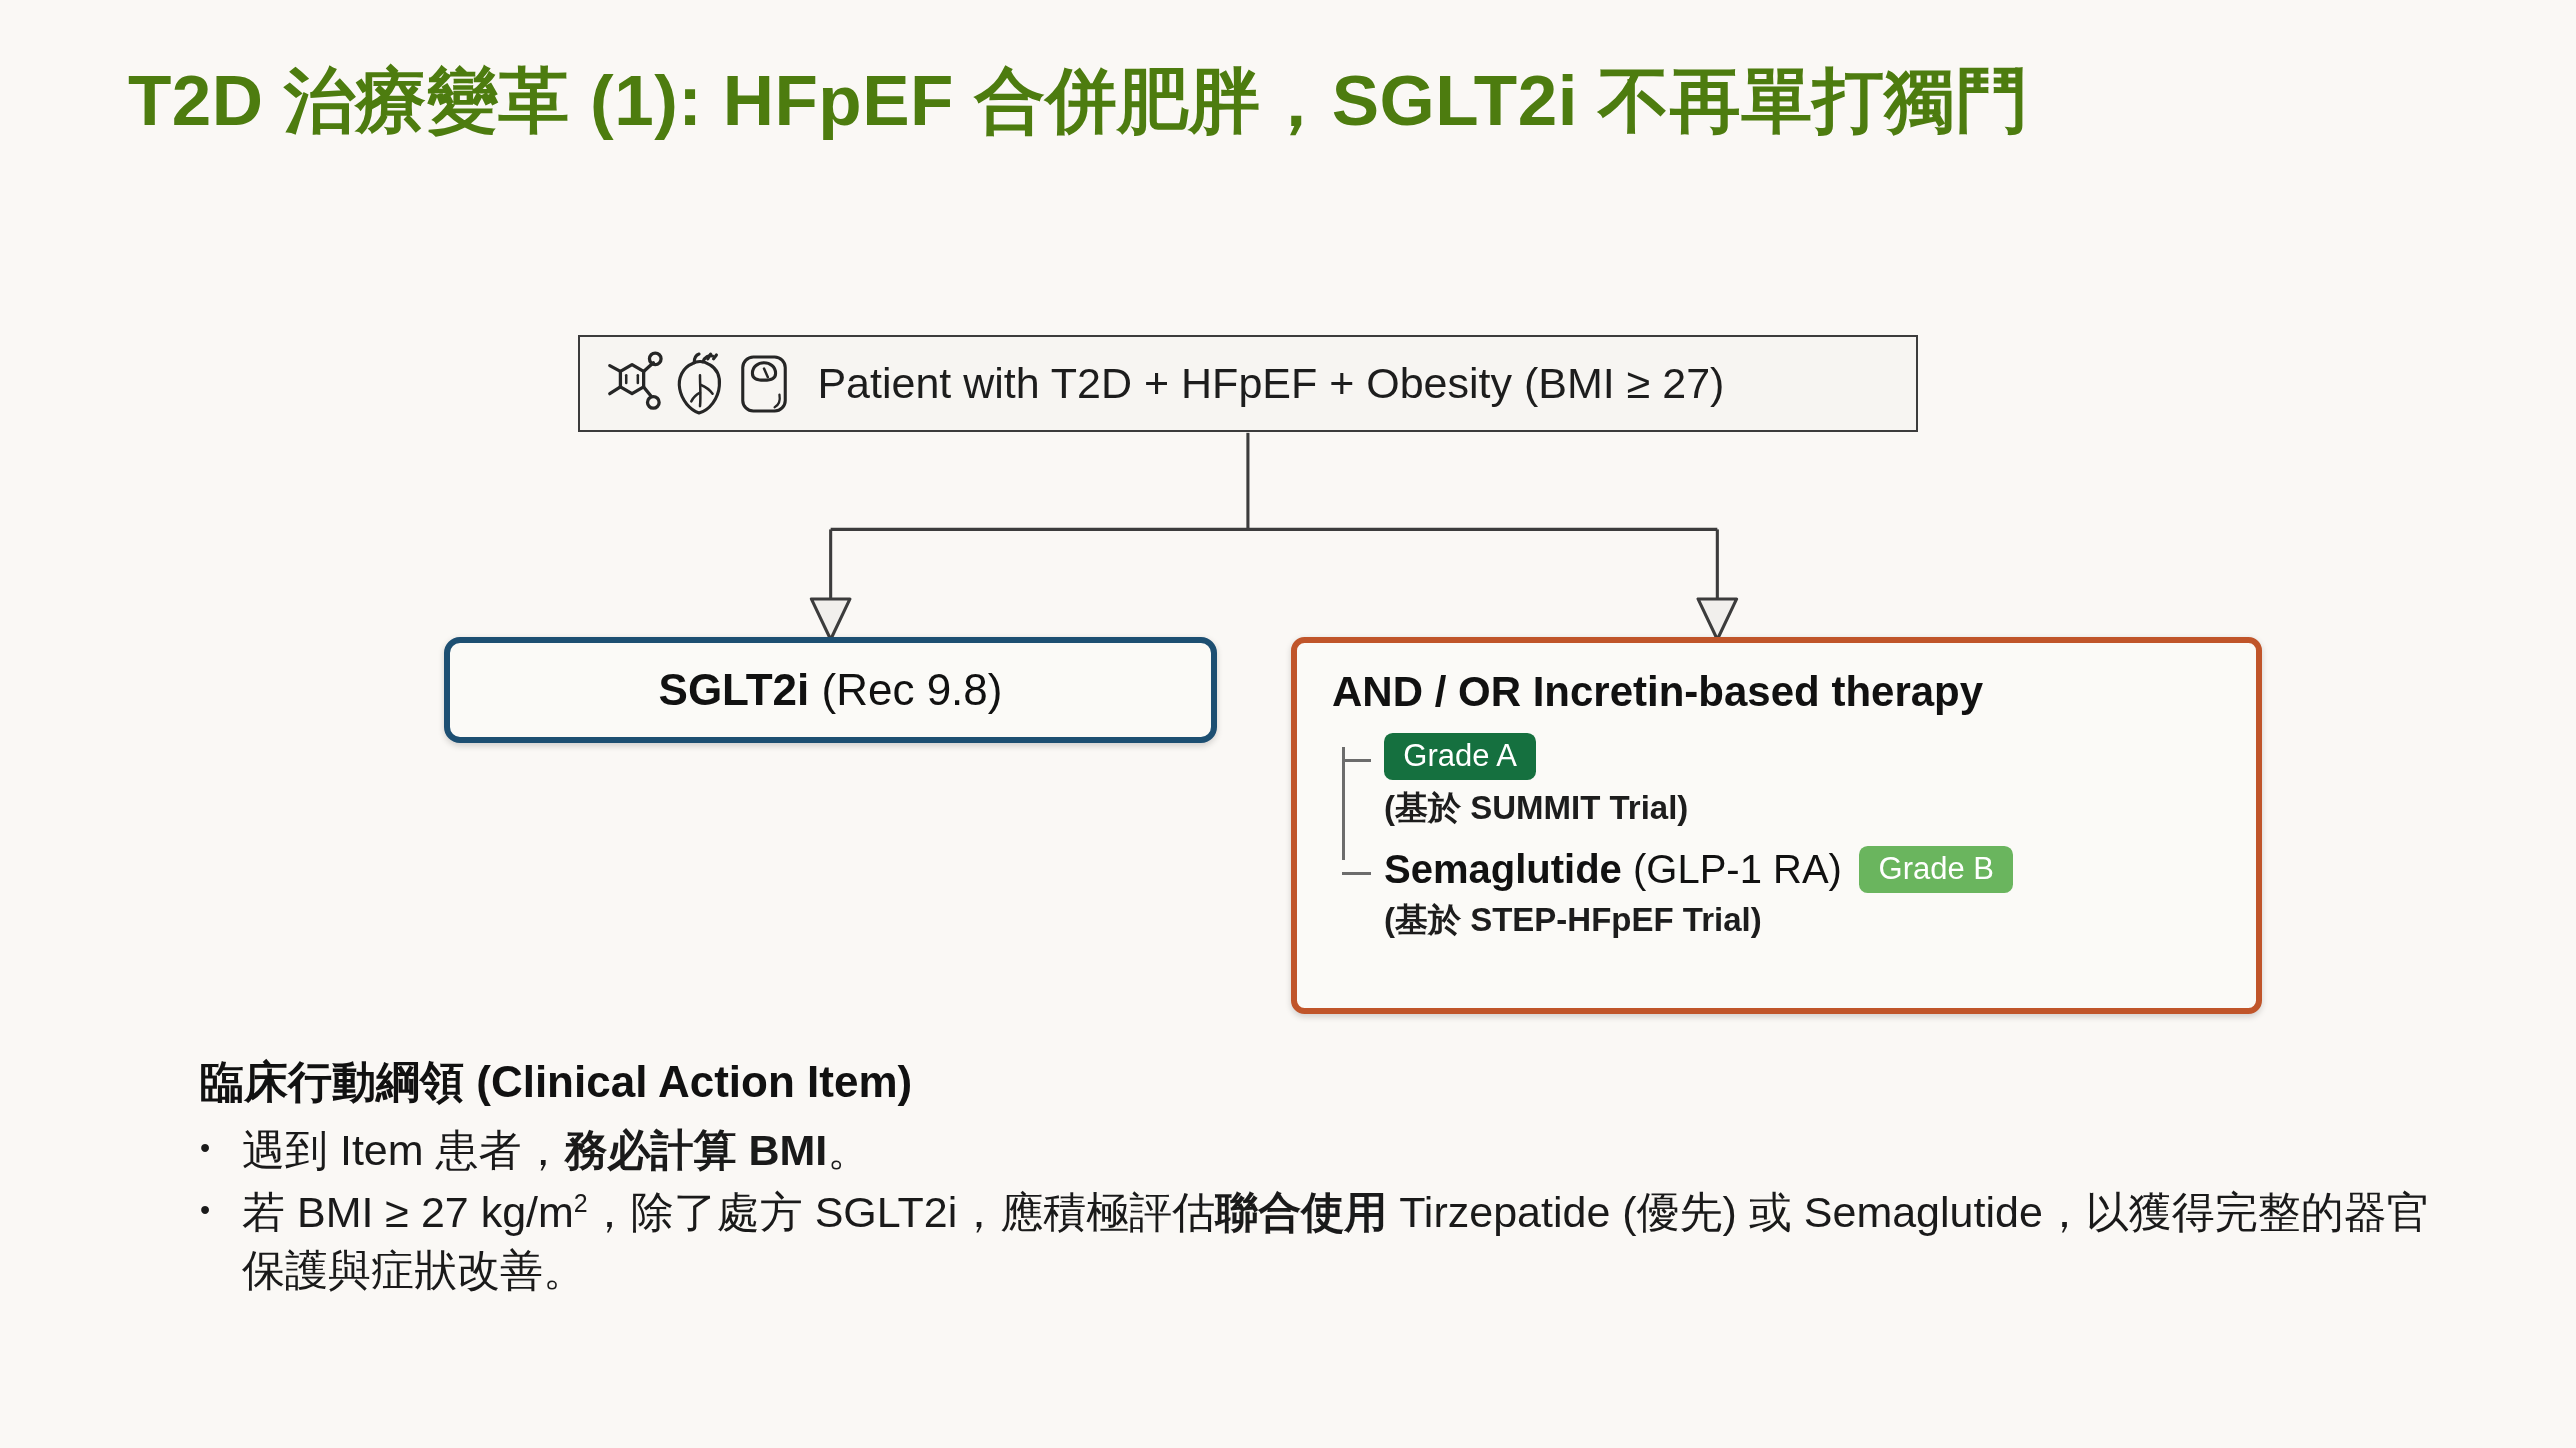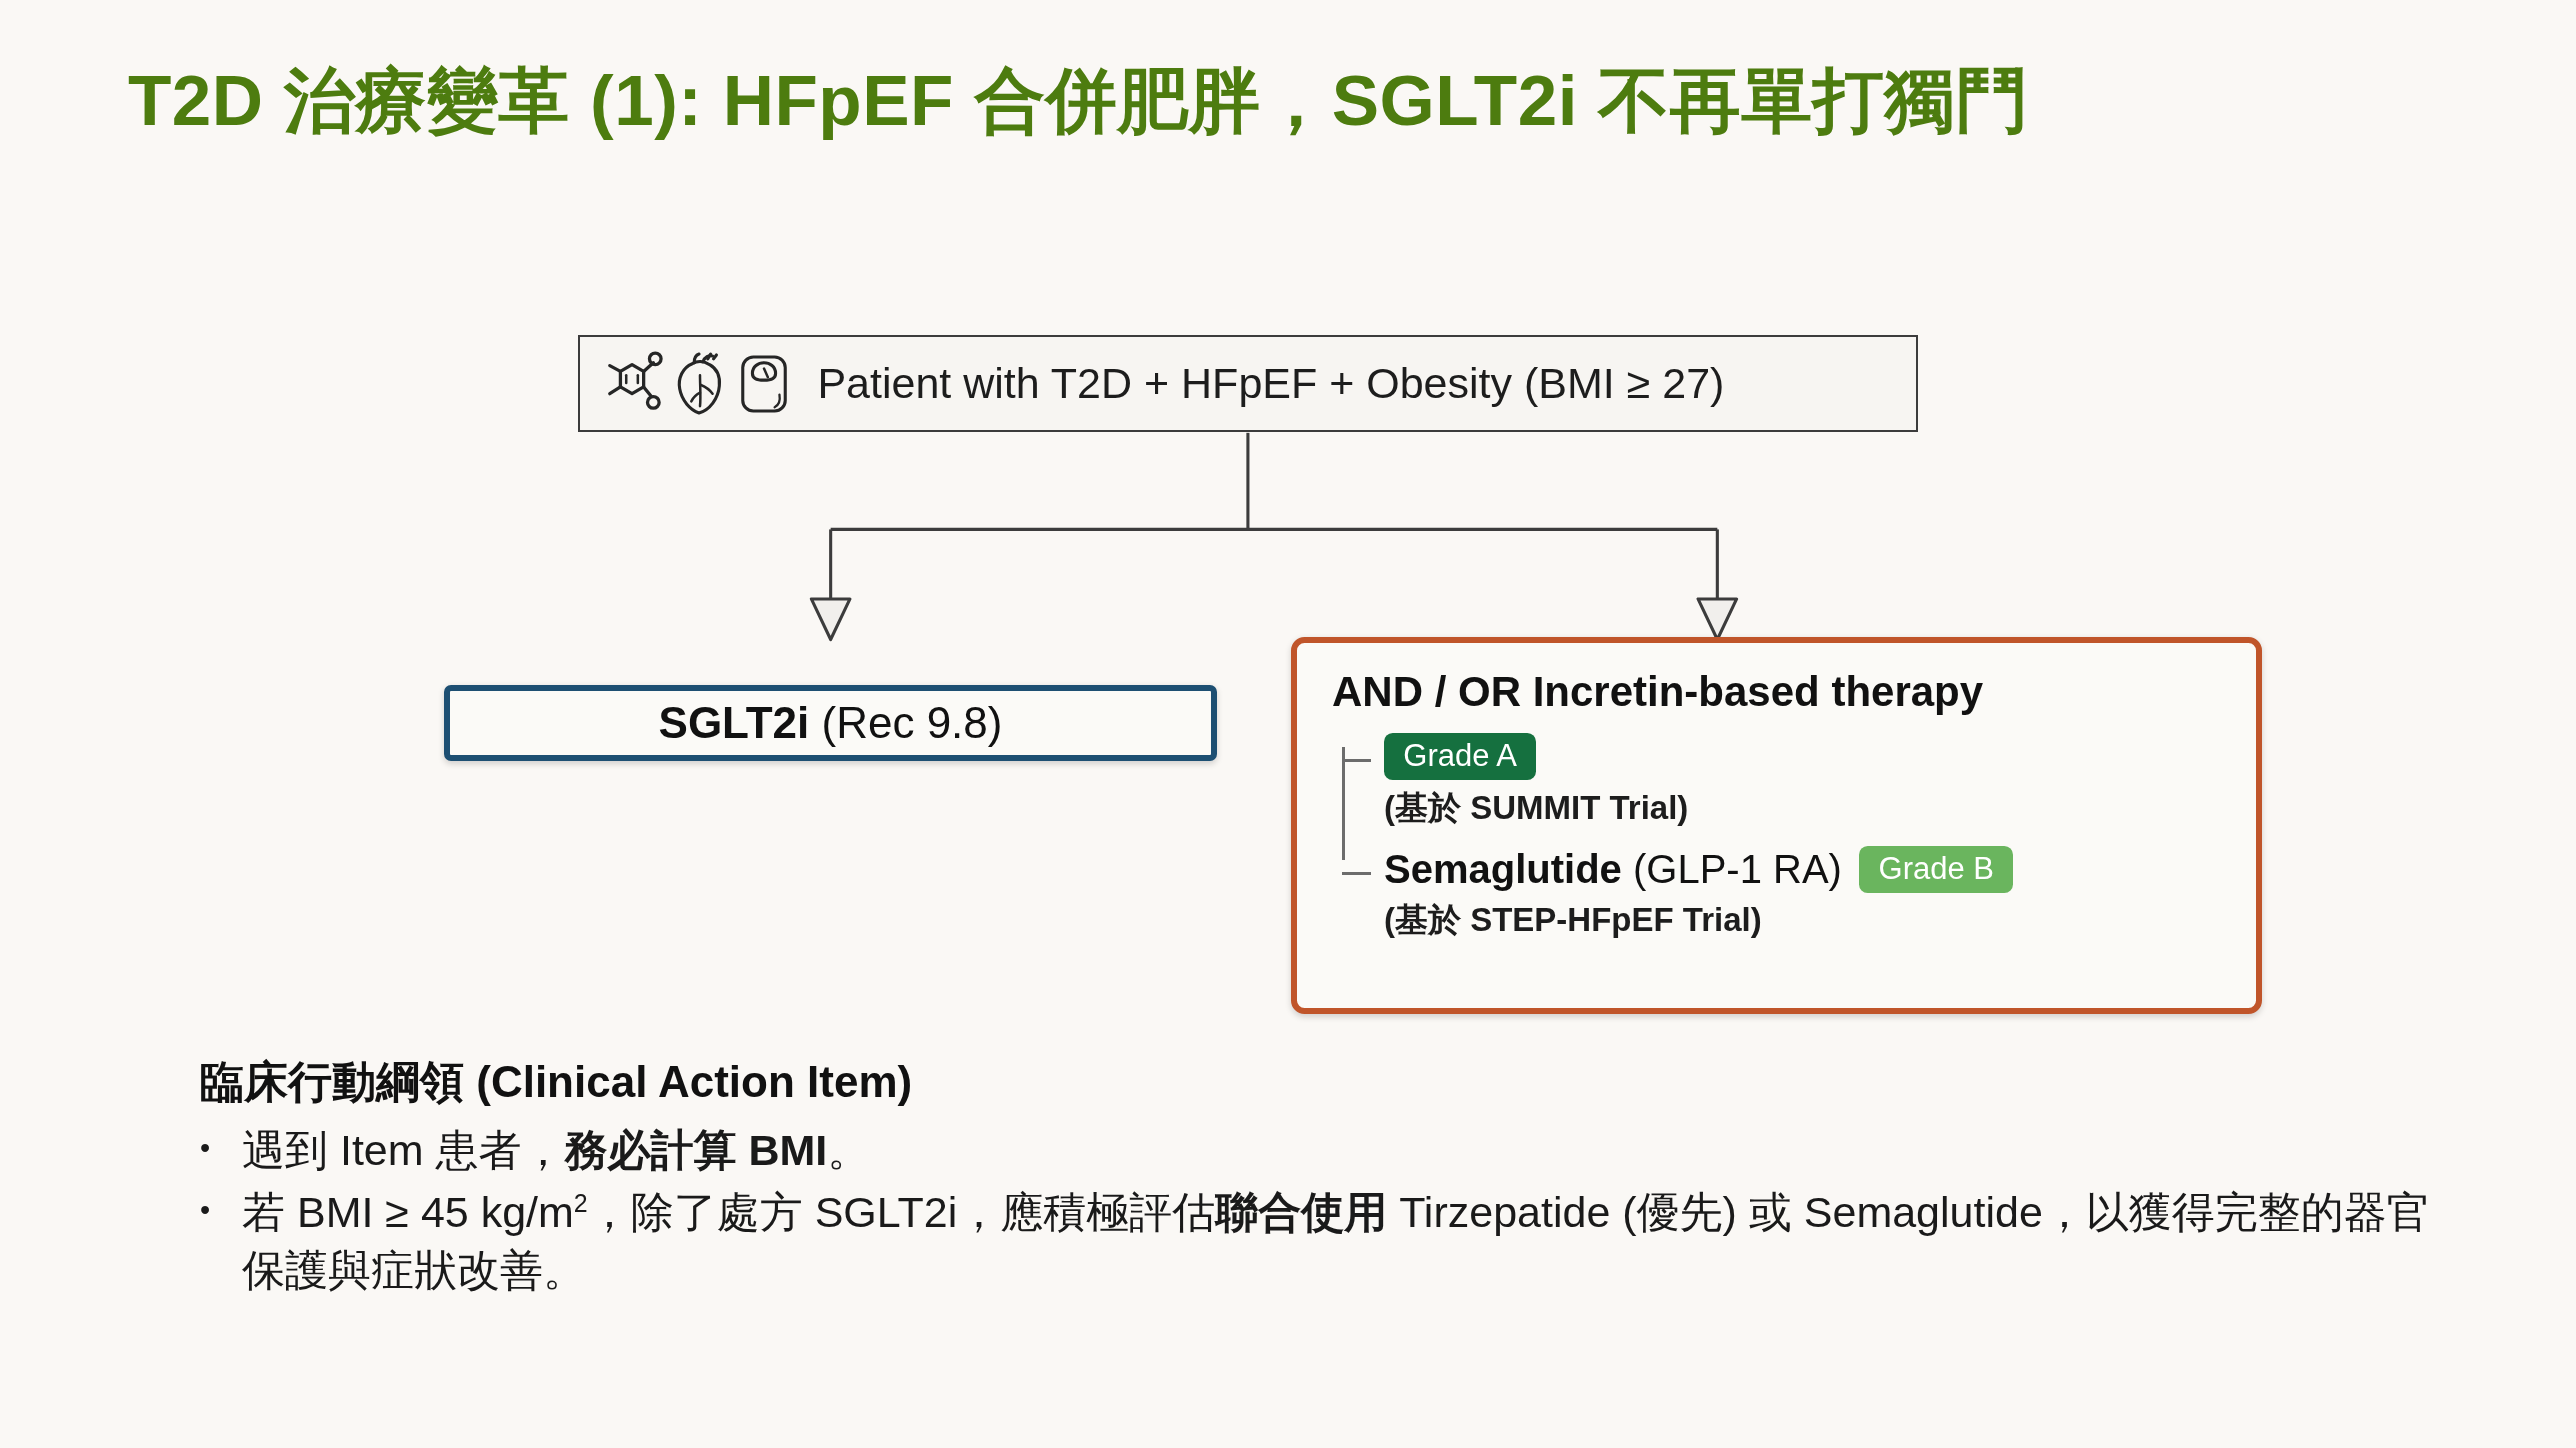--- a/index.html
+++ b/index.html
@@ -69,30 +69,29 @@
     height: 232px;
     pointer-events: none;
   }
 
   
   #sglt2i-box {
     position: absolute;
     left: 444px;
     top: 637px;
     width: 773px;
-    height: 76px;
+    height: 106px;
     box-sizing: border-box;
     border: 6.8px solid #1d4f72;
-    border-radius: 7px;
+    border-radius: 16px;
     background: #fbfaf7;
     display: flex;
     align-items: center;
     justify-content: center;
     box-shadow: 0 2.9px 6.8px rgba(0,0,0,0.16);
-    margin-top: 48px;
   }
   #sglt2i-label {
     font-size: 44px;
     color: #111111;
     white-space: nowrap;
   }
   #sglt2i-label b { font-weight: bold; }
 
   #incretin-box {
     position: absolute;
@@ -291,19 +290,19 @@
 
   <div id="action-block">
     <div id="action-heading">臨床行動綱領 (Clinical Action Item)</div>
     <div id="action-bullets">
         <div class="action-bullet">
           <span class="bullet-dot">•</span>
           <span class="bullet-text"><span>遇到 Item 患者，</span><b>務必計算 BMI</b><span>。</span></span>
         </div>
         <div class="action-bullet">
           <span class="bullet-dot">•</span>
-          <span class="bullet-text"><span>若 BMI ≥ 45 kg/m</span><sup>2</sup><span>，除了處方 SGLT2i，應積極評估</span><b>聯合使用</b><span> Tirzepatide (優先) 或 Semaglutide，以獲得完整的器官保護與症狀改善。</span></span>
+          <span class="bullet-text"><span>若 BMI ≥ 27 kg/m</span><sup>2</sup><span>，除了處方 SGLT2i，應積極評估</span><b>聯合使用</b><span> Tirzepatide (優先) 或 Semaglutide，以獲得完整的器官保護與症狀改善。</span></span>
         </div>
       </div>
   </div>
 
 </div>
 
 
 </body></html>

